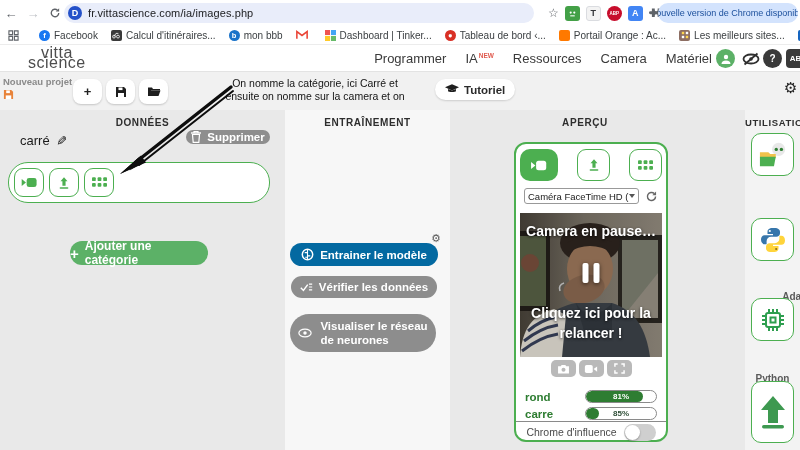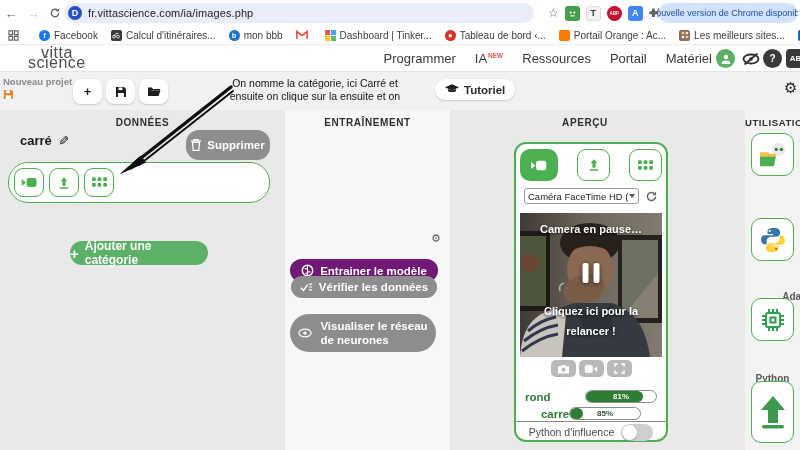--- a/index.html
+++ b/index.html
@@ -37,21 +37,21 @@
   .pill{display:flex;align-items:center;justify-content:center;gap:6px;color:#fff;font-weight:bold;border:none;}
   .iconbtn{background:#fff;border:1.5px solid #4caf50;border-radius:9px;display:flex;align-items:center;justify-content:center;}
   .catbtns{position:absolute;left:8px;top:52px;width:262px;height:41px;background:#fff;border:1.5px solid #4caf50;border-radius:20px;display:flex;align-items:center;gap:5px;padding-left:5px;}
   
   .pcard{position:absolute;left:514px;top:142px;width:154px;height:300px;background:#fff;border:2px solid #4caf50;border-radius:12px;}
   .pbar-row{display:flex;align-items:center;justify-content:space-between;padding:0 9px;margin-top:4px;}
   .pbar-label{font-size:11.5px;font-weight:bold;color:#2e7d32;}
   .pbar{position:relative;width:72px;height:13px;border:1px solid #8a8a8a;border-radius:7px;background:#fff;overflow:hidden;}
   .pbar-fill{position:absolute;left:0;top:0;bottom:0;background:#2e7d32;border-radius:7px;}
   .pbar-val{position:absolute;inset:0;display:flex;align-items:center;justify-content:center;font-size:8px;font-weight:bold;}
-  .videotext{position:absolute;left:0;width:100%;text-align:center;color:#fff;font-weight:bold;font-size:11px;text-shadow:0 1px 3px rgba(0,0,0,.75);}
+  .videotext{position:absolute;left:0;width:100%;text-align:center;color:#fff;font-weight:bold;font-size:14px;text-shadow:0 1px 3px rgba(0,0,0,.75);}
   .vctrl{width:25px;height:17px;border-radius:5px;background:#b9b9b9;display:flex;align-items:center;justify-content:center;}
   .toggle{position:relative;width:32px;height:17px;border-radius:9px;background:#cfcfcf;}
   .toggle .knob{position:absolute;left:1px;top:1px;width:15px;height:15px;border-radius:50%;background:#fff;box-shadow:0 1px 2px rgba(0,0,0,.3);}
   
   .ubtn{position:absolute;left:751px;width:43px;background:#fff;border:1.5px solid #4caf50;border-radius:10px;display:flex;align-items:center;justify-content:center;}
   .ulabel{position:absolute;left:745px;width:55px;text-align:center;font-size:10px;font-weight:bold;color:#5a5a5a;white-space:nowrap;}
   .annotation{position:absolute;left:210px;top:77px;width:210px;text-align:center;font-size:10.5px;line-height:1.28;color:#141414;z-index:40;}
   svg{display:block;}
 </style>
 </head>
@@ -182,21 +182,21 @@
 
   <div class="siteheader">
     <div class="logo">
       <div>vitta</div>
       <div>science</div>
     </div>
     <div class="nav">
       <span>Programmer</span>
       <span><span>IA</span><span class="badge-new">NEW</span></span>
       <span>Ressources</span>
-      <span>Portail</span>
+      <span>Camera</span>
       <span>Matériel</span>
     </div>
     <span class="hicon" style="left:716px;background:#5cb167;">
       <svg width="12" height="12" viewBox="0 0 12 12">
           <circle cx="6" cy="4" r="2.2" fill="#fff"></circle>
           <path d="M1.5 11a4.5 3.5 0 0 1 9 0z" fill="#fff"></path>
         </svg>
     </span>
     <span class="hicon" style="left:741px;">
       <svg width="18" height="14" viewBox="0 0 18 14">
@@ -243,36 +243,36 @@
             <path d="M3.5 5.5V8c0 1.2 9 1.2 9 0V5.5L8 7z" fill="#1e1e1e"></path>
           </svg>
       </span>
       <span>Tutoriel</span>
     </div>
     <span style="position:absolute;left:784px;top:7px;font-size:15px;color:#1e1e1e;">⚙</span>
   </div>
 
   <div class="annotation">
     <div>On nomme la catégorie, ici Carré et</div>
-    <div>ensuite on clique sur la ensuite et on</div>
+    <div>ensuite on nomme sur la camera et on</div>
   </div>
   <svg class="abs" style="left:0;top:0;z-index:41;pointer-events:none;" width="800" height="450" viewBox="0 0 800 450">
     <path d="M231 87 L136 162" stroke="#0d0d0d" stroke-width="3.4" stroke-linecap="round"></path>
     <path d="M233 91 L139 165" stroke="#0d0d0d" stroke-width="2" stroke-linecap="round"></path>
     <polygon points="120,174 140.2,156 129.5,170.6 141.5,163.5" fill="#0d0d0d"></polygon>
     <polygon points="120,174 141,155.5 146,162.5" fill="#0d0d0d"></polygon>
   </svg>
 
   <div class="col" style="left:0;width:285px;background:#e9e9e9;">
     <div class="coltitle">DONNÉES</div>
     <div class="abs" style="left:20px;top:23px;display:flex;align-items:center;gap:6px;">
-      <span style="font-size:13px;font-weight:bold;color:#1a1a1a;">carré</span>
+      <span style="font-size:13px;font-weight:normal;color:#1a1a1a;">carré</span>
       <span style="font-size:13px;color:#111;transform:rotate(90deg);">✎</span>
     </div>
-    <div class="pill" style="position:absolute;left:186px;top:20px;width:84px;height:30px;border-radius:13px;background:#8e8e8e;font-size:11.5px;">
+    <div class="pill" style="position:absolute;left:186px;top:20px;width:84px;height:14px;border-radius:13px;background:#8e8e8e;font-size:11.5px;">
       <span>
         <svg width="10" height="12" viewBox="0 0 10 12">
             <path d="M0 2h10" stroke="#fff" stroke-width="1.4"></path>
             <path d="M3 2V.7h4V2" fill="none" stroke="#fff" stroke-width="1.2"></path>
             <path d="M1.5 3.5h7L7.8 11.3H2.2z" fill="none" stroke="#fff" stroke-width="1.2"></path>
           </svg>
       </span>
       <span>Supprimer</span>
     </div>
     <div class="catbtns">
@@ -303,21 +303,21 @@
     </div>
     <div class="pill" style="position:absolute;left:70px;top:131px;width:138px;height:24px;border-radius:14px;background:#5cb167;font-size:12px;">
       <span style="font-size:15px;line-height:1;">+</span>
       <span>Ajouter une catégorie</span>
     </div>
   </div>
 
   <div class="col" style="left:285px;width:165px;background:#f7f7f7;">
     <div class="coltitle">ENTRAÎNEMENT</div>
     <span style="position:absolute;left:146px;top:122px;font-size:11px;color:#5a5a5a;">⚙</span>
-    <div class="pill" style="position:absolute;left:5px;top:149px;width:148px;height:23px;border-radius:13px;background:#701a75;font-size:11.5px;">
+    <div class="pill" style="position:absolute;left:5px;top:133px;width:148px;height:23px;border-radius:13px;background:#0369a1;font-size:11.5px;">
       <span>
         <svg width="13" height="13" viewBox="0 0 14 14">
             <circle cx="7" cy="7" r="5.6" fill="none" stroke="#fff" stroke-width="1.6"></circle>
             <path d="M7 1.4V12.6M4 5h2.5M7.5 8.5H10M4.5 10h2" stroke="#fff" stroke-width="1.2" fill="none"></path>
           </svg>
       </span>
       <span>Entrainer le modèle</span>
     </div>
     <div class="pill" style="position:absolute;left:6px;top:166px;width:146px;height:22px;border-radius:13px;background:#8d8d8d;font-size:11.5px;">
       <span>
@@ -441,29 +441,29 @@
       </div>
     </div>
 
     <div class="pbar-row" style="position:absolute;left:0;top:242px;width:150px;">
       <span class="pbar-label">rond</span>
       <div class="pbar">
         <div class="pbar-fill" style="width: 81%;"></div>
         <div class="pbar-val" style="color:#fff;">81%</div>
       </div>
     </div>
-    <div class="pbar-row" style="position:absolute;left:0;top:259px;width:150px;justify-content:center;">
+    <div class="pbar-row" style="position:absolute;left:0;top:259px;width:150px;">
       <span class="pbar-label">carre</span>
       <div class="pbar">
         <div class="pbar-fill" style="width: 19%;"></div>
         <div class="pbar-val" style="color:#2e4d36;">85%</div>
       </div>
     </div>
     <div class="abs" style="left:0;top:277px;width:150px;border-top:1px solid #8a8a8a;display:flex;align-items:center;justify-content:center;gap:7px;height:21px;">
-      <span style="font-size:10.5px;color:#4a4a4a;">Python d'influence</span>
+      <span style="font-size:10.5px;color:#4a4a4a;">Chrome d'influence</span>
       <div class="toggle">
           <div class="knob"></div>
         </div>
     </div>
   </div>
 
   <div class="col" style="left:745px;width:55px;background:#f3f3f3;">
     <div class="coltitle" style="font-size:9.5px;">UTILISATION</div>
   </div>
   <div class="ubtn" style="top: 133px; height: 43px;">

